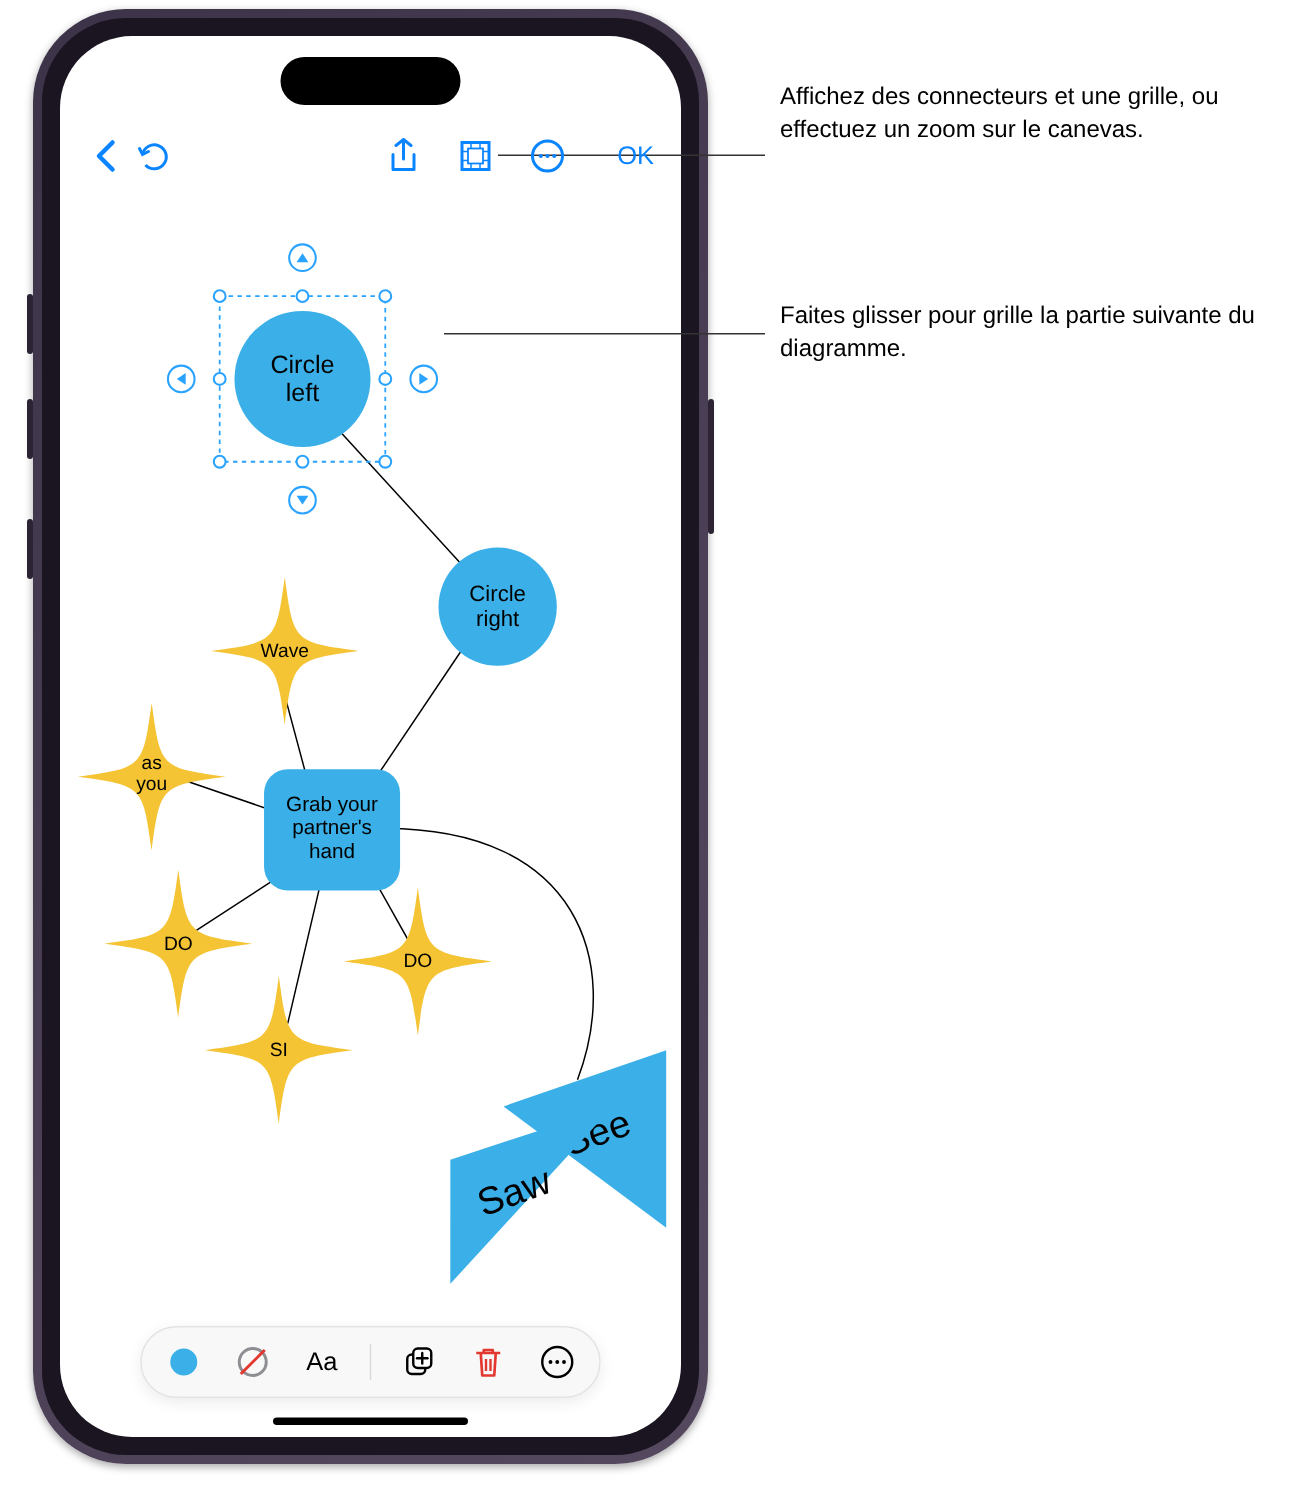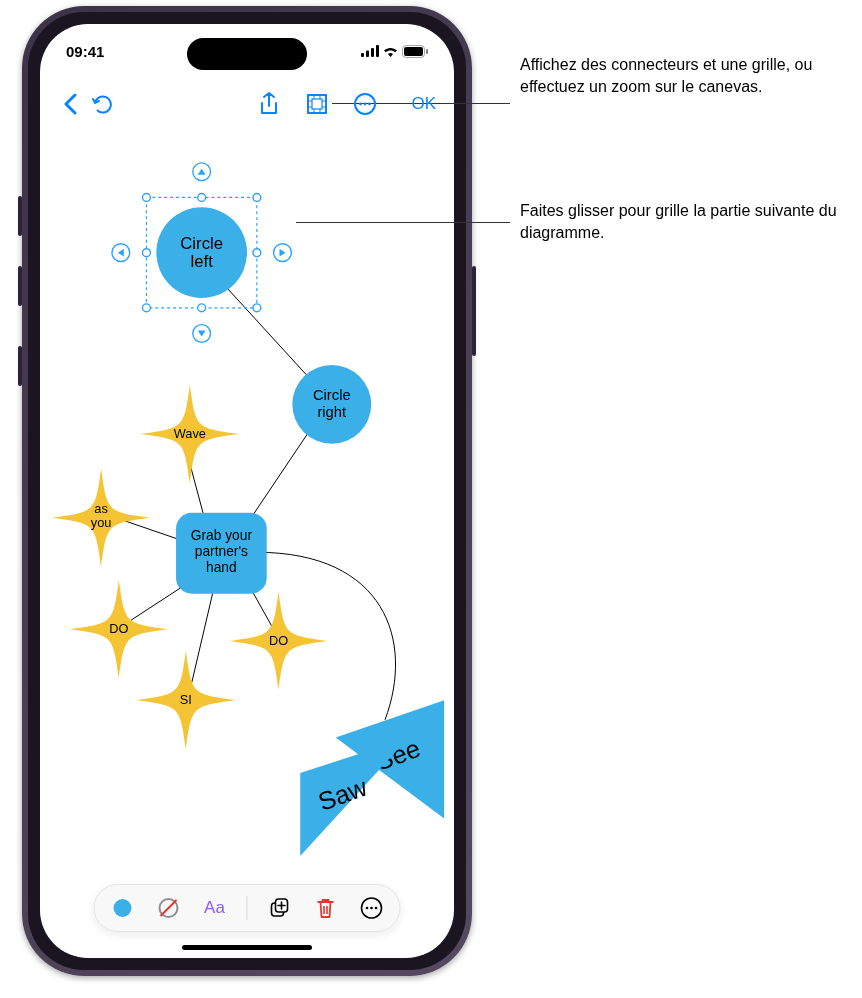--- a/index.html
+++ b/index.html
@@ -128,41 +128,20 @@
   .shape-label { font-family: Arial,sans-serif; font-weight:400; }
 </style>
 </head>
 <body>
 
 <div class="phone-frame">
   <div class="phone-inner">
     <div class="screen">
       <div class="dynamic-island"></div>
 
-      <div class="status-bar">
-        <span>09:41</span>
-        <div class="status-right">
-          <svg width="18" height="12" viewBox="0 0 18 12">
-              <g fill="#000">
-                <rect x="0" y="8" width="3" height="4" rx="1"></rect>
-                <rect x="5" y="5.5" width="3" height="6.5" rx="1"></rect>
-                <rect x="10" y="3" width="3" height="9" rx="1"></rect>
-                <rect x="15" y="0" width="3" height="12" rx="1"></rect>
-              </g>
-            </svg>
-          <svg width="17" height="12" viewBox="0 0 17 12">
-              <path fill="#000" d="M8.5 12 6 9.1c1.5-1.4 3.5-1.4 5 0L8.5 12Zm-4.7-4.7L2 5.5C5.6 2 11.4 2 15 5.5l-1.8 1.8c-2.6-2.5-6.8-2.5-9.4 0Z"></path>
-            </svg>
-          <svg width="26" height="13" viewBox="0 0 26 13">
-              <rect x="0.5" y="0.5" width="22" height="12" rx="3.5" fill="none" stroke="#000" stroke-opacity=".35"></rect>
-              <rect x="2" y="2" width="19" height="9" rx="2" fill="#000"></rect>
-              <rect x="24" y="4" width="2" height="5" rx="1" fill="#000" fill-opacity=".5"></rect>
-            </svg>
-        </div>
-      </div>
 
       <div class="toolbar">
         <div class="tb-btn">
             <svg width="14" height="22" viewBox="0 0 14 22">
               <path fill="none" stroke="#0a84ff" stroke-width="3" stroke-linecap="round" stroke-linejoin="round" d="M12 2 3 11l9 9"></path>
             </svg>
           </div>
         <div class="tb-btn gap">
             <svg width="22" height="22" viewBox="0 0 22 22">
               <path fill="none" stroke="#0a84ff" stroke-width="2" d="M4 10a8 8 0 1 1 2 7"></path>
@@ -298,21 +277,21 @@
             <svg width="22" height="22">
               <circle cx="11" cy="11" r="9" fill="#3bb0e8"></circle>
             </svg>
           </div>
         <div class="bt-btn">
             <svg width="24" height="24">
               <circle cx="12" cy="12" r="9" fill="none" stroke="#8e8e93" stroke-width="2"></circle>
               <line x1="4" y1="20" x2="20" y2="4" stroke="#e2382f" stroke-width="2"></line>
             </svg>
           </div>
-        <div class="bt-btn" style="color:#8b5cf6;font-size:17px;font-weight:500">Aa</div>
+        <div class="bt-btn" style="color:#000000;font-size:17px;font-weight:500">Aa</div>
         <div class="bt-sep"></div>
         <div class="bt-btn">
             <svg width="24" height="24">
               <rect x="4" y="7" width="12" height="13" rx="3" fill="none" stroke="#000" stroke-width="1.6"></rect>
               <rect x="8" y="3" width="12" height="13" rx="3" fill="#fff" stroke="#000" stroke-width="1.6"></rect>
               <line x1="14" y1="6" x2="14" y2="13" stroke="#000" stroke-width="1.6" stroke-linecap="round"></line>
               <line x1="10.5" y1="9.5" x2="17.5" y2="9.5" stroke="#000" stroke-width="1.6" stroke-linecap="round"></line>
             </svg>
           </div>
         <div class="bt-btn">

